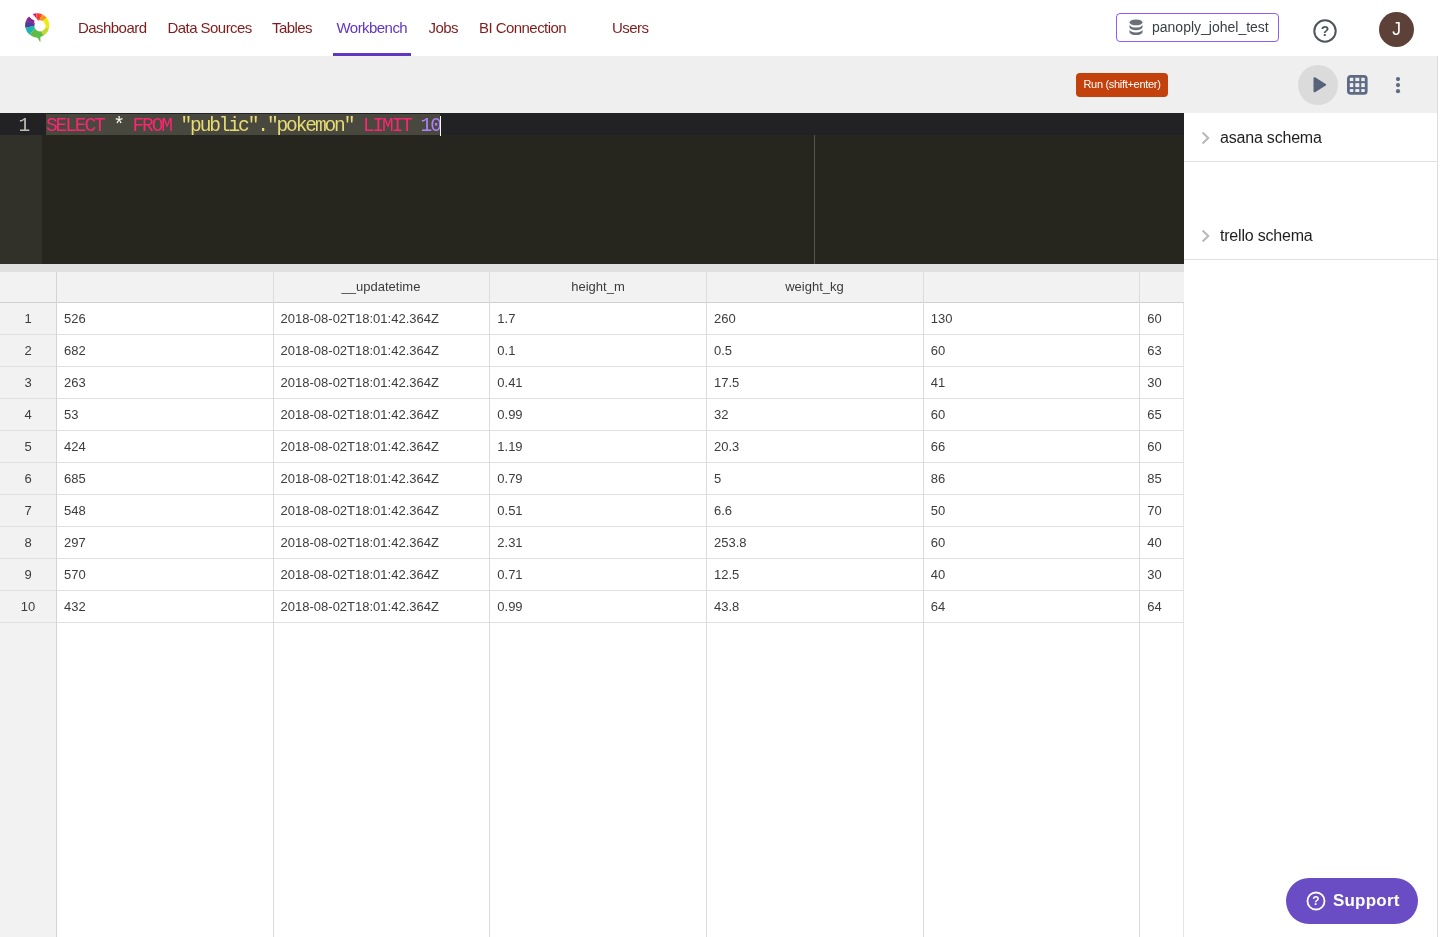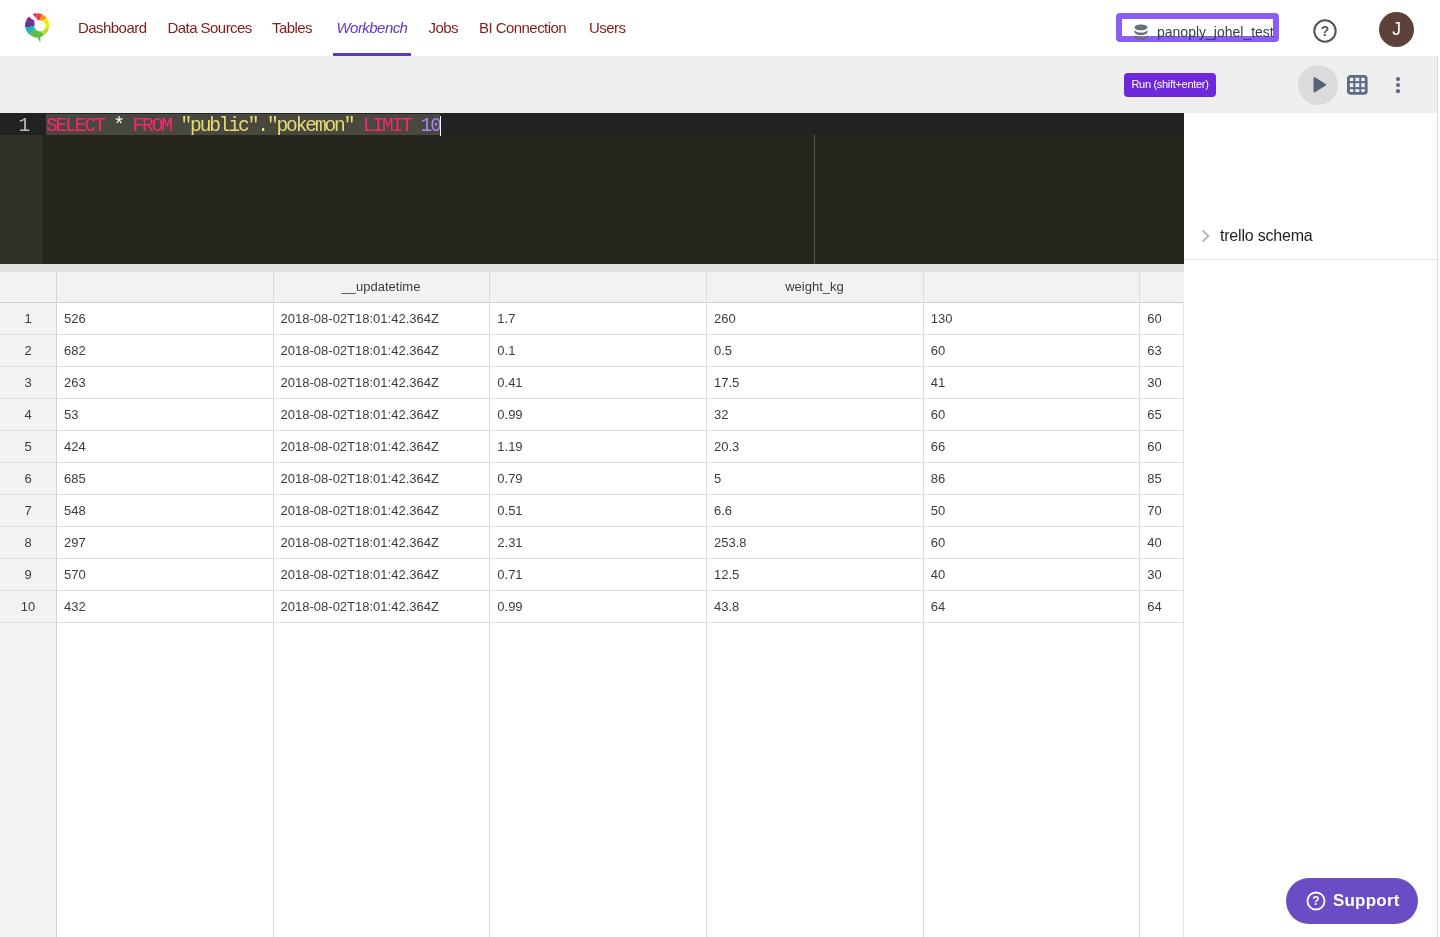--- a/index.html
+++ b/index.html
@@ -1,29 +1,29 @@
 <!DOCTYPE html>
 <html><head>
 <meta charset="utf-8">
 <style>
 * { margin:0; padding:0; box-sizing:border-box; }
 html,body { width:1440px; height:937px; overflow:hidden; background:#fff;
   font-family:"Liberation Sans", sans-serif; }
 #navbar { position:absolute; left:0; top:0; width:1440px; height:56px; background:#fff; }
 .navlink { position:absolute; top:0; height:56px; line-height:55px; font-size:15px;
   letter-spacing:-0.55px; color:#7f1d1d; white-space:nowrap; }
-#wb { color:#6236c2;font-style:italic; }
+#wb { color:#6236c2; }
 #wb-underline { position:absolute; left:333px; top:52.5px; width:78px; height:3.2px; background:#6236c2; }
-#dbbtn { position:absolute; left:1116px; top:13px; width:163px; height:29px; border:6px solid #8b5cf6;
+#dbbtn { position:absolute; left:1116px; top:13px; width:163px; height:29px; border:1px solid #8b5cf6;
   border-radius:4px; }
 #dbbtn .txt { position:absolute; left:35px; top:0; line-height:27px; font-size:14px; color:#3a3f44; }
 #avatar { position:absolute; left:1379px; top:12px; width:35px; height:35px; border-radius:50%;
   background:#5d4037; color:#fff; font-size:17.5px; text-align:center; line-height:34px; }
 #band { position:absolute; left:0; top:56px; width:1440px; height:57px; background:#efefef; }
-#tooltip { position:absolute; left:1124px; top:17px; width:92px; height:24px; background:#6d28d9;
+#tooltip { position:absolute; left:1076px; top:17px; width:92px; height:24px; background:#c2410c;
   border-radius:4px; color:#fff; font-size:11px; text-align:center; line-height:23px; letter-spacing:-0.3px; }
 #playbtn { position:absolute; left:1297.5px; top:9px; width:40px; height:40px; border-radius:50%; background:#dbdbdb; }
 #editor { position:absolute; left:0; top:113px; width:1184px; height:151px; background:#26261f;
   font-family:"Liberation Mono", monospace; font-size:19.5px; letter-spacing:-2.1px; }
 #gutter { position:absolute; left:0; top:0; width:42px; height:151px; background:#31312a; }
 #line1 { position:absolute; left:0; top:0; width:1184px; height:22px; background:#222224; }
 #lnum { position:absolute; left:0; top:2px; width:28px; height:22px; line-height:22px; text-align:right; color:#bdbdb7; }
 #sel { position:absolute; left:46px; top:0.5px; width:393.6px; height:21px; background:#49483e; }
 #code { position:absolute; left:46px; top:2px; height:22px; line-height:22px; white-space:pre; }
 #cursor { position:absolute; left:439.5px; top:2.5px; width:1.6px; height:20px; background:#f8f8f0; }
@@ -64,21 +64,21 @@
     <polygon points="6.45,-0.47 18.99,14.42 15.63,17.25 3.09,2.36" fill="#ffffff"></polygon>
     <circle cx="15" cy="12.9" r="5.6" fill="#ffffff"></circle>
     <polygon points="4.0,4.4 9.7,7.7 7.8,11.3 2.3,8.1" fill="#7C2B90"></polygon>
   </svg>
   <span class="navlink" style="left:78px">Dashboard</span>
   <span class="navlink" style="left:167.5px">Data Sources</span>
   <span class="navlink" style="left:272px">Tables</span>
   <span class="navlink" id="wb" style="left:336.5px">Workbench</span>
   <span class="navlink" style="left:428.5px">Jobs</span>
   <span class="navlink" style="left:479px">BI Connection</span>
-  <span class="navlink" style="left:589px">Users</span>
+  <span class="navlink" style="left:612px">Users</span>
   <div id="wb-underline"></div>
   <div id="dbbtn">
     <svg style="position:absolute;left:12px;top:5px" width="14" height="17" viewBox="0 0 14 17">
       <g fill="#6a7075">
         <path d="M0.5,3.4 A6.5,2.9 0 0 1 13.5,3.4 A6.5,2.9 0 0 1 0.5,3.4 Z"></path>
         <path d="M0.5,5.6 A6.5,2.9 0 0 0 13.5,5.6 L13.5,8.3 A6.5,2.9 0 0 1 0.5,8.3 Z"></path>
         <path d="M0.5,10.5 A6.5,2.9 0 0 0 13.5,10.5 L13.5,13.2 A6.5,2.9 0 0 1 0.5,13.2 Z"></path>
       </g>
     </svg>
     <span class="txt">panoply_johel_test</span>
@@ -115,20 +115,21 @@
   <span id="lnum">1</span>
   <div id="code"><span class="kw">SELECT</span><span class="op"> * </span><span class="kw">FROM</span><span class="str"> "public"."pokemon"</span><span class="kw"> LIMIT</span><span class="num"> 10</span></div>
   <div id="cursor"></div>
   <div id="ruler"></div>
 </div>
 <div id="strip"></div>
 <div id="grid">
   <div id="rowgutter"></div>
   <div id="ghead">
     <span class="hcell" style="left:273px;width:216px">__updatetime</span>
+    <span class="hcell" style="left:490px;width:216px">height_m</span>
     <span class="hcell" style="left:706px;width:217px">weight_kg</span>
   </div>
   <div class="row" style="top:31px">
       <span class="rn">1</span>
       <span class="cell" style="left:64px">526</span>
       <span class="cell" style="left:280.6px">2018-08-02T18:01:42.364Z</span>
       <span class="cell" style="left:497.3px">1.7</span>
       <span class="cell" style="left:714px">260</span>
       <span class="cell" style="left:930.7px">130</span>
       <span class="cell" style="left:1147.3px">60</span>
@@ -215,20 +216,26 @@
       <span class="cell" style="left:1147.3px">64</span>
     </div>
   <div class="vline" style="left:56px;background:#d4d4d4"></div>
   <div class="vline" style="left:272.6px"></div>
   <div class="vline" style="left:489.3px"></div>
   <div class="vline" style="left:706px"></div>
   <div class="vline" style="left:922.7px"></div>
   <div class="vline" style="left:1139.3px"></div>
 </div>
 <div id="panel">
+  <div class="pitem" style="top:0">
+    <svg width="10" height="14" viewBox="0 0 10 14">
+        <path d="M1.6,1.5 L7.2,7 L1.6,12.5" fill="none" stroke="#b9b9b9" stroke-width="2.1"></path>
+      </svg>
+    <span class="label">asana schema</span>
+  </div>
   <div class="pitem" style="top:98px">
     <svg width="10" height="14" viewBox="0 0 10 14">
         <path d="M1.6,1.5 L7.2,7 L1.6,12.5" fill="none" stroke="#b9b9b9" stroke-width="2.1"></path>
       </svg>
     <span class="label">trello schema</span>
   </div>
 </div>
 <div id="scrollstrip"></div>
 <div id="support">
   <svg style="position:absolute;left:19px;top:12px" width="22" height="22" viewBox="0 0 24 24">

